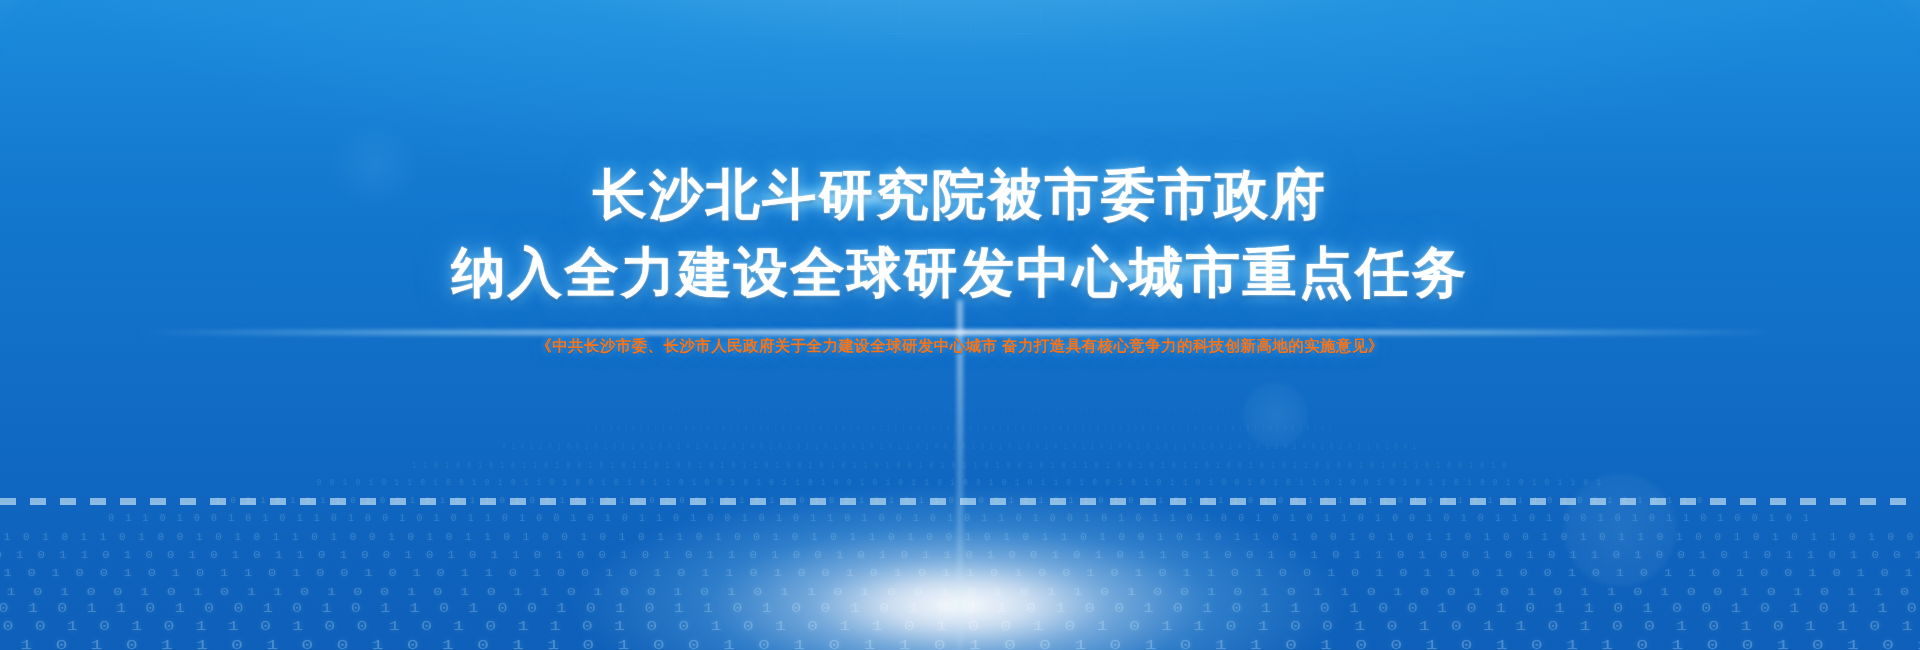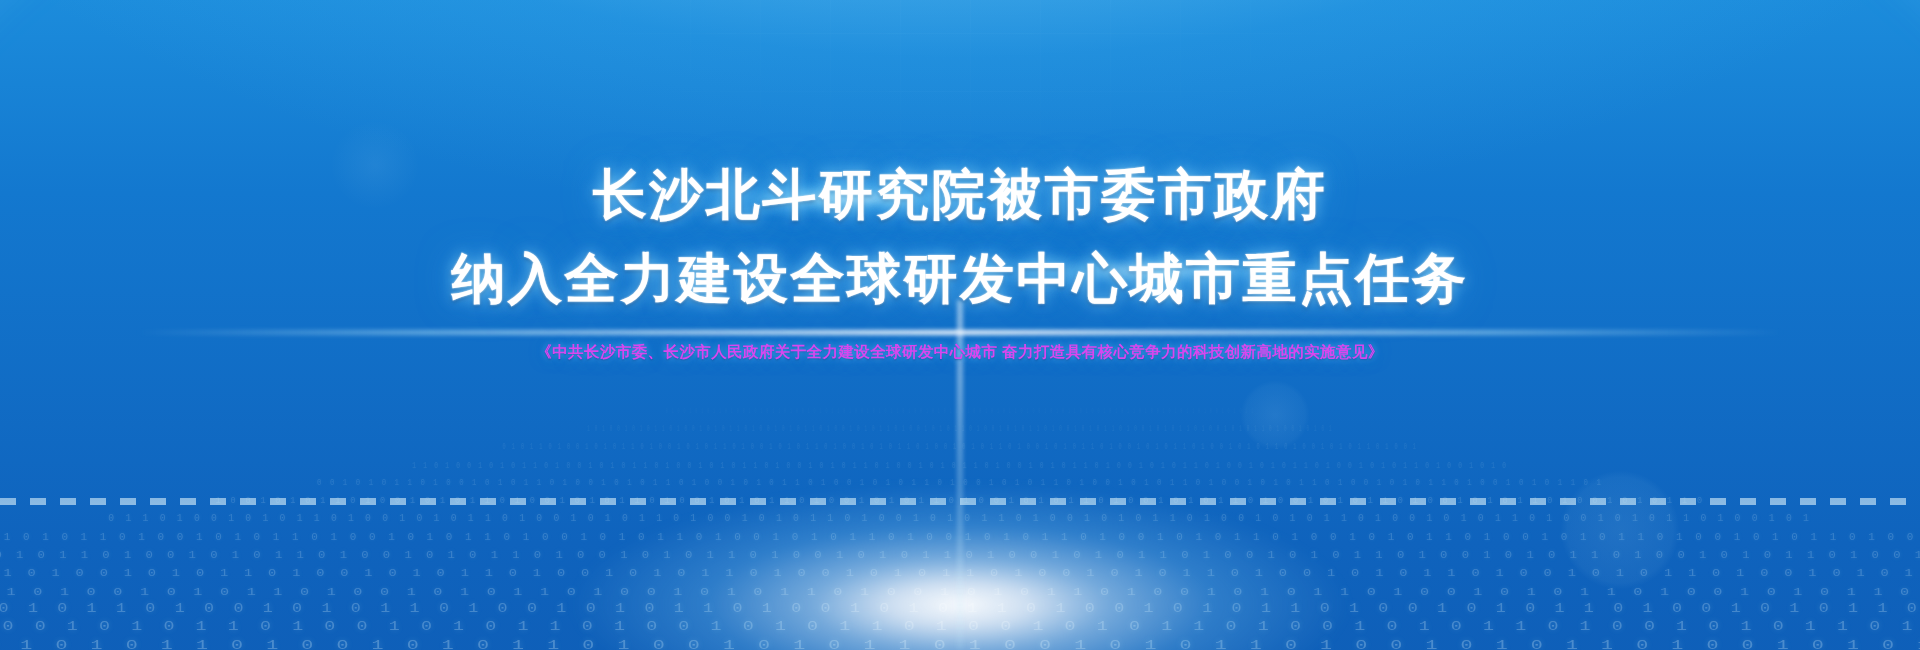--- a/index.html
+++ b/index.html
@@ -266,26 +266,26 @@
     font-weight:bold;
     line-height:62px;
     letter-spacing:2.5px;
     text-shadow:
       0 0 2px rgba(255,255,255,.9),
       0 0 14px rgba(150,225,255,.75),
       0 0 34px rgba(70,175,250,.55),
       0 2px 4px rgba(6,40,95,.55);
   }
   .headline-line-1 { margin-top:163px; }
-  .headline-line-2 { margin-top:22px; }
+  .headline-line-2 { margin-top:16px; }
 
   .sub {
     position:relative;
     z-index:32;
-    color:#d946ef;
+    color:#f97316;
     font-weight:bold;
     font-size:15.5px;
     letter-spacing:.4px;
     text-shadow:
       0 0 6px rgba(90,190,255,.8),
       0 0 16px rgba(40,150,240,.55),
       0 1px 2px rgba(6,40,95,.5);
   }
   .sub-1 { margin-top:33px; }
   .sub-2 { margin-top:16px; font-size:15px; }

